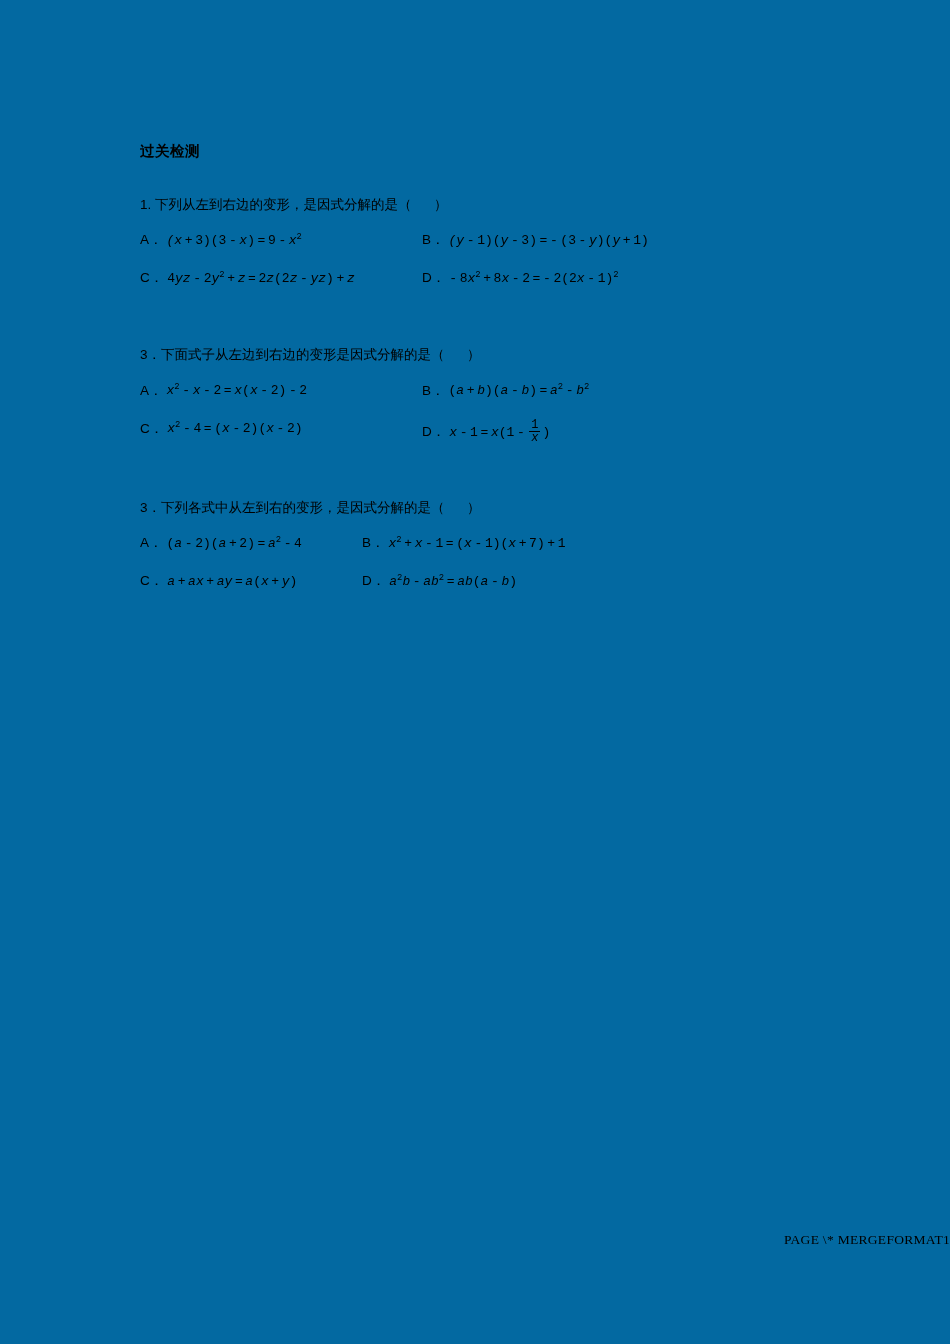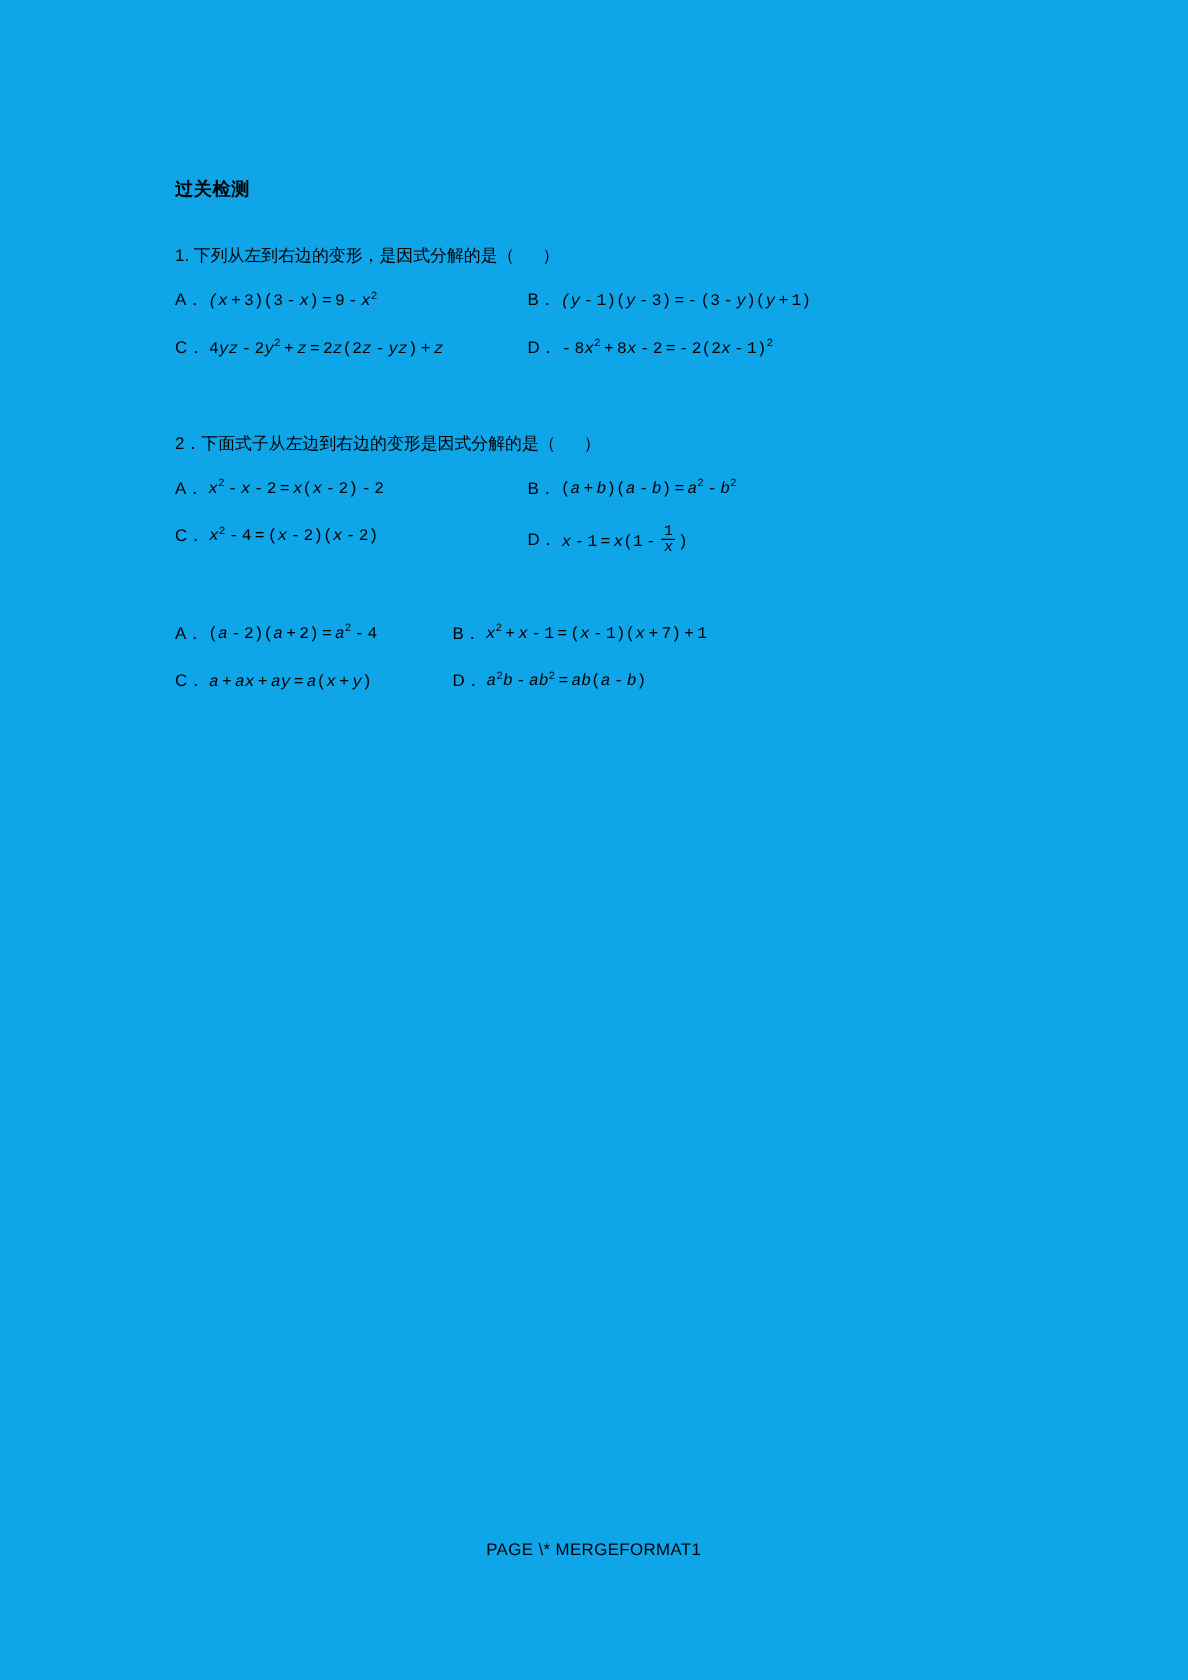--- a/index.html
+++ b/index.html
@@ -13,21 +13,21 @@
     position: relative;
     font-family: "Liberation Serif", serif;
     color: #000000;
     overflow: hidden;
   }
   .page {
     position: absolute;
     left: 0; top: 0;
     width: 950px;
     height: 1344px;
-    background: #0ea5e9;
+    background: #0369a1;
   }
   .content {
     position: absolute;
     left: 140px;
     top: 142px;
     width: 680px;
   }
   .doc-title {
     font-family: "Liberation Sans", sans-serif;
     font-size: 14.5px;
@@ -102,22 +102,22 @@
   .q2 .c2 { width: 300px; }
   .q3 .c1 { width: 222px; }
   .q3 .c2 { width: 300px; }
   .gap-1 { height: 38px; }
   .gap-2 { height: 32px; }
   .footer {
     position: absolute;
     left: 0;
     top: 1232px;
     width: 950px;
-    text-align: center;
-    font-family: Liberation Sans, sans-serif;
+    text-align: right;
+    font-family: Liberation Serif, serif;
     font-size: 13.5px;
     letter-spacing: 0.3px;
   }
 </style>
 </head>
 <body>
 
 <div class="page">
   <div class="content">
 
@@ -145,21 +145,21 @@
         <div class="opt c2">
           <span class="opt-label">D．</span>
           <span class="opt-body"><span class="rm">- 8</span><i>x</i><sup class="exp rm">2</sup><span class="rm"> + 8</span><i>x</i><span class="rm"> - 2 = - 2(2</span><i>x</i><span class="rm"> - 1)</span><sup class="exp rm">2</sup></span>
         </div>
       </div>
     </div>
 
     <div class="gap-1"></div>
 
     <div class="question q2">
-      <div class="q-stem">2．下面式子从左边到右边的变形是因式分解的是（      ）</div>
+      <div class="q-stem">3．下面式子从左边到右边的变形是因式分解的是（      ）</div>
 
       <div class="opt-row">
         <div class="opt c1">
           <span class="opt-label">A．</span>
           <span class="opt-body"><i>x</i><sup class="exp rm">2</sup><span class="rm"> - </span><i>x</i><span class="rm"> - 2 = </span><i>x</i><span class="rm">(</span><i>x</i><span class="rm"> - 2) - 2</span></span>
         </div>
         <div class="opt c2">
           <span class="opt-label">B．</span>
           <span class="opt-body"><span class="rm">(</span><i>a</i><span class="rm"> + </span><i>b</i><span class="rm">)(</span><i>a</i><span class="rm"> - </span><i>b</i><span class="rm">) = </span><i>a</i><sup class="exp rm">2</sup><span class="rm"> - </span><i>b</i><sup class="exp rm">2</sup></span>
         </div>
@@ -173,20 +173,21 @@
         <div class="opt c2">
           <span class="opt-label">D．</span>
           <span class="opt-body"><i>x</i><span class="rm"> - 1 = </span><i>x</i><span class="rm">(1 - </span><span class="frac"><span class="num">1</span><span class="den"><i>x</i></span></span><span class="rm">)</span></span>
         </div>
       </div>
     </div>
 
     <div class="gap-2"></div>
 
     <div class="question q3">
+      <div class="q-stem">3．下列各式中从左到右的变形，是因式分解的是（      ）</div>
 
       <div class="opt-row">
         <div class="opt c1">
           <span class="opt-label">A．</span>
           <span class="opt-body"><span class="rm">(</span><i>a</i><span class="rm"> - 2)(</span><i>a</i><span class="rm"> + 2) = </span><i>a</i><sup class="exp rm">2</sup><span class="rm"> - 4</span></span>
         </div>
         <div class="opt c2">
           <span class="opt-label">B．</span>
           <span class="opt-body"><i>x</i><sup class="exp rm">2</sup><span class="rm"> + </span><i>x</i><span class="rm"> - 1 = (</span><i>x</i><span class="rm"> - 1)(</span><i>x</i><span class="rm"> + 7) + 1</span></span>
         </div>

